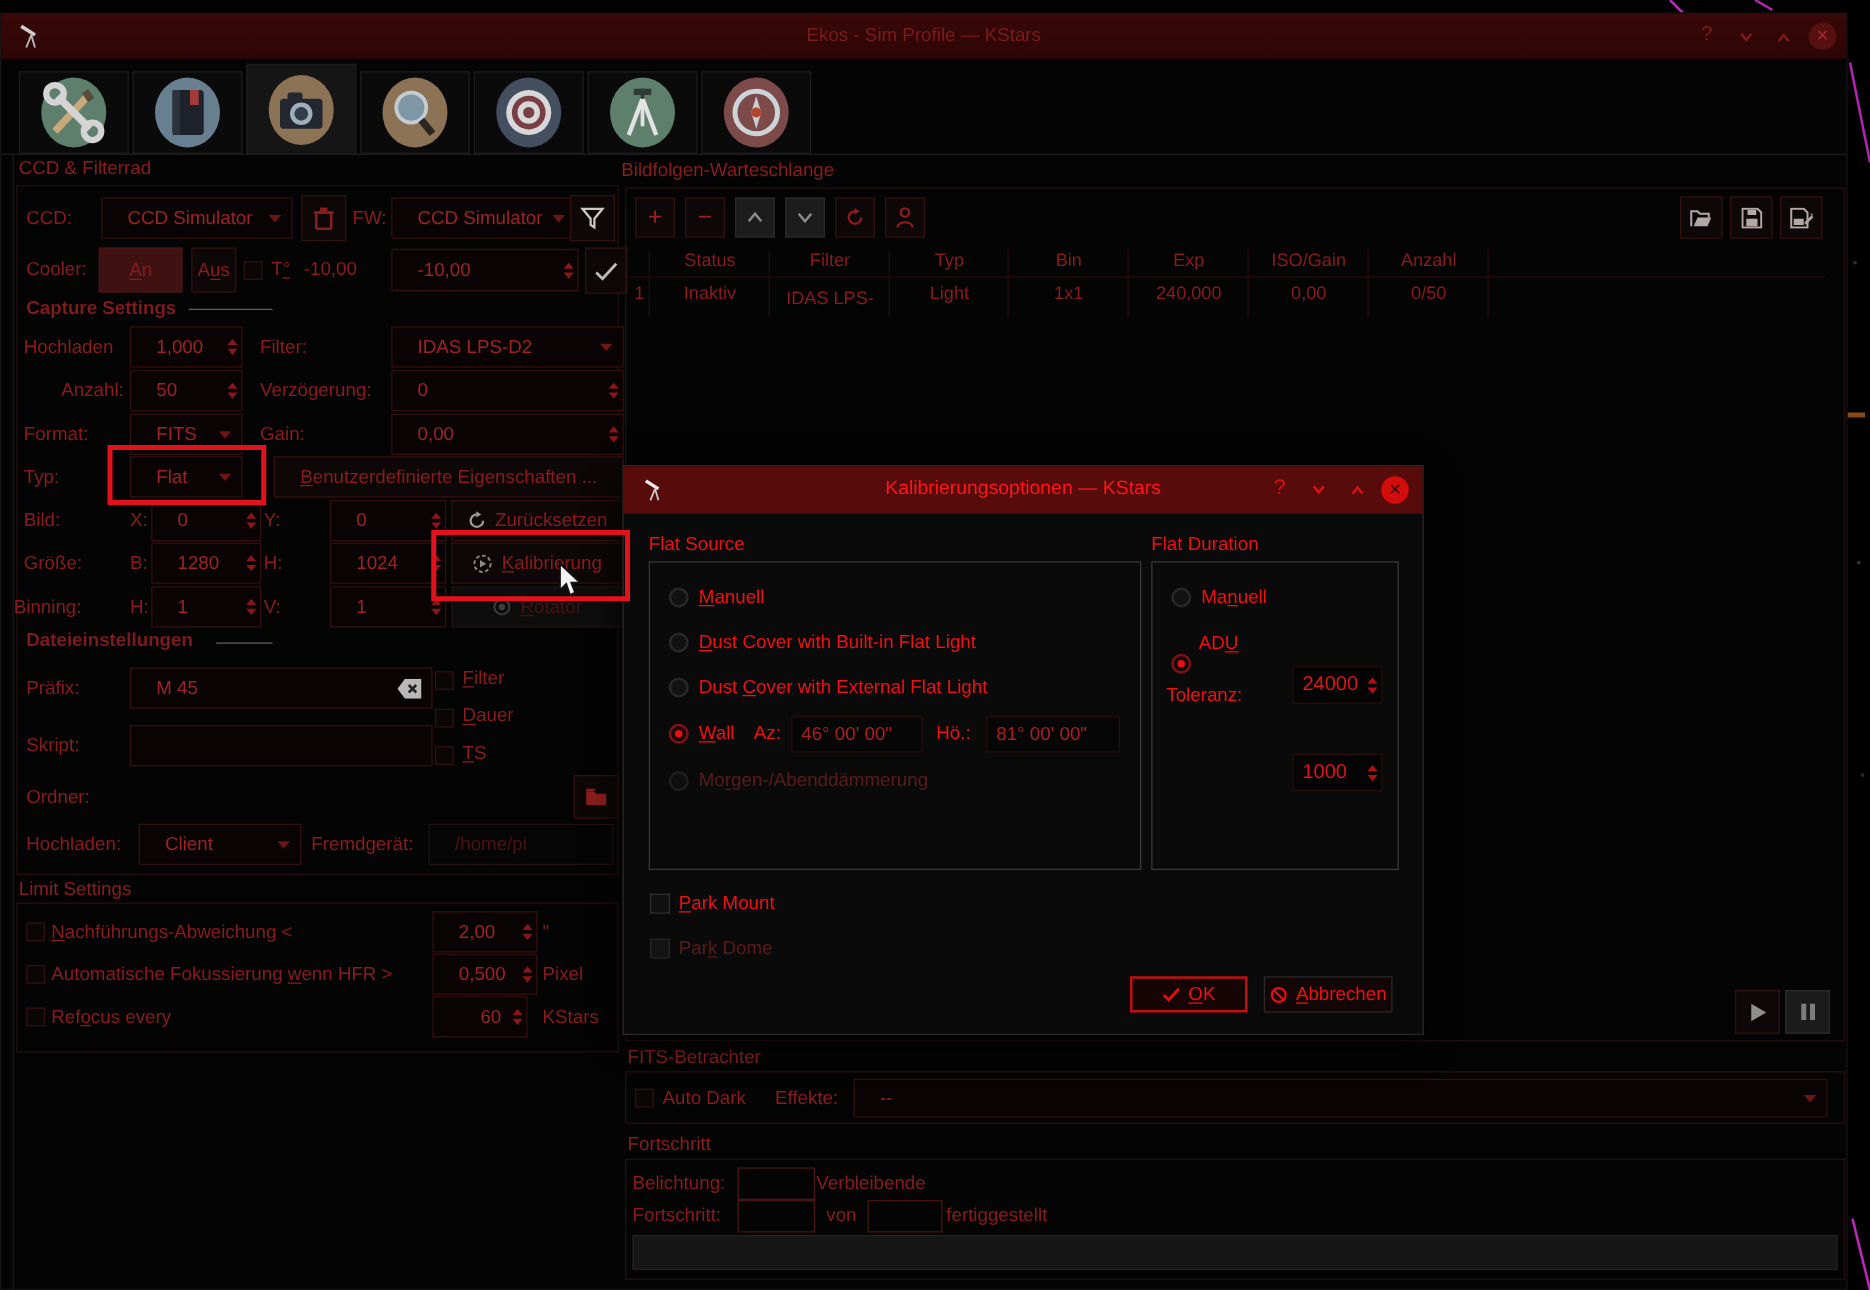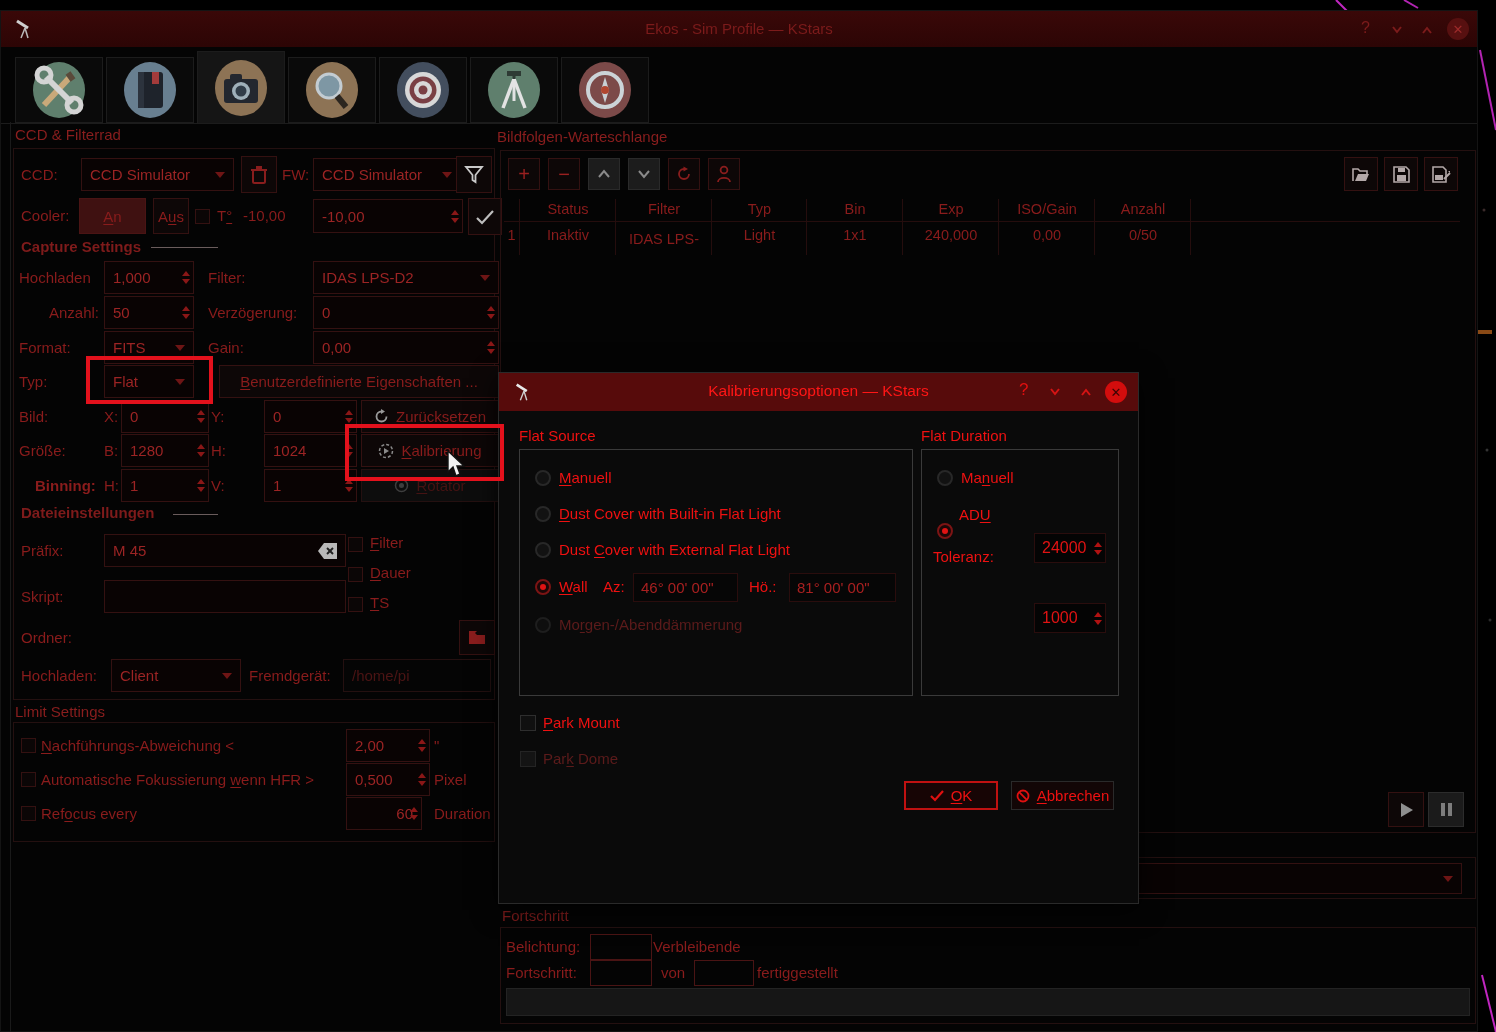--- a/index.html
+++ b/index.html
@@ -22,21 +22,21 @@
        display:flex;align-items:center;justify-content:center;}
   .tab.sel{top:40px;height:73px;background:#151515;border-bottom:none;}
 
   
   .lbl{color:#8a1c1c;font-size:15px;white-space:nowrap;}
   .gtitle{color:#8a1e1e;font-size:15px;}
   .grp{border:1px solid #241010;box-sizing:border-box;}
   .grp.gray{border-color:#3a3a3a;}
   .hline{height:1px;background:#6a5c5c;}
   .in{background:#090303;border:1px solid #341111;box-sizing:border-box;color:#9c2424;
-      font-size:15px;display:flex;align-items:center;padding:0 8px;white-space:nowrap;overflow:hidden;}
+      font-size:15px;display:flex;align-items:center;padding:0 20px;white-space:nowrap;overflow:hidden;}
   .in.dark{background:#050505;}
   .btn{background:#0d0707;border:1px solid #341111;box-sizing:border-box;color:#8a1c1c;font-size:15px;
        display:flex;align-items:center;justify-content:center;gap:7px;white-space:nowrap;}
   .btn.disabled{color:#461313;border-color:#241010;background:#0d0d0d;}
   .chk{width:15px;height:15px;background:#0b0606;border:1px solid #341111;box-sizing:border-box;}
   .chk.gray{border-color:#2e2e2e;background:#101010;}
   .chk.graydim{border-color:#242424;background:#141414;}
   .rad{width:16px;height:16px;border-radius:50%;background:#121212;border:2px solid #282828;box-sizing:border-box;}
   .rad.on{border-color:#7c1414;background:#1c0707;position:relative;}
   .rad.on::after{content:"";position:absolute;left:3px;top:3px;width:6px;height:6px;border-radius:50%;background:#e01313;}
@@ -44,21 +44,21 @@
   .arrs{position:absolute;right:3px;top:0;height:100%;display:flex;flex-direction:column;justify-content:center;gap:3px;}
   .tup{width:0;height:0;border-left:4px solid transparent;border-right:4px solid transparent;border-bottom:5px solid #8a1717;}
   .tdn{width:0;height:0;border-left:4px solid transparent;border-right:4px solid transparent;border-top:5px solid #8a1717;}
   .dar{width:0;height:0;border-left:5px solid transparent;border-right:5px solid transparent;border-top:6px solid #6e1515;
        position:absolute;right:8px;top:50%;transform:translateY(-3px);}
   .cell{position:absolute;color:#8a1c1c;font-size:14.5px;text-align:center;overflow:hidden;}
   .vsep{position:absolute;width:1px;background:#250d0d;}
   .ann{border:4px solid #e3111c;box-sizing:border-box;pointer-events:none;z-index:40;}
 
   
-  #dlg{left:498px;top:372px;width:641px;height:532px;background:#0a0a0a;border:1px solid #2a2a2a;
+  #dlg{left:498px;top:372px;width:641px;height:456px;background:#0a0a0a;border:1px solid #2a2a2a;
        box-sizing:border-box;z-index:30;box-shadow:0 6px 24px rgba(0,0,0,.8);}
   #dlgtitle{left:0;top:0;width:100%;height:38px;background:#570b0b;}
   .dlg-lbl{font-size:15px;color:#ee1111;white-space:nowrap;}
   .dlg-lbl.dim{color:#5c1b1b;}
   .dlg-in{background:#060606;border:1px solid #2a0d0d;color:#a82020;font-size:15px;
           display:flex;align-items:center;padding:0 7px;box-sizing:border-box;white-space:nowrap;}
   .dlg-spin{background:#040404;border:1px solid #2a0d0d;color:#e01313;font-size:16px;
             display:flex;align-items:center;padding:0 7px;box-sizing:border-box;position:relative;}
 </style>
 </head>
@@ -312,21 +312,21 @@
         </span>
     </div>
     <div class="abs btn" style="left:350px;top:312px;width:138px;height:33px;">
       <svg width="16" height="16" viewBox="0 0 16 16">
           <circle cx="8" cy="8" r="6.5" fill="none" stroke="#8a8a8a" stroke-width="1.5" stroke-dasharray="3 2"></circle>
           <polygon points="6,5 11,8 6,11" fill="#8a8a8a"></polygon>
         </svg>
       <span><u>K</u>alibrierung</span>
     </div>
 
-    <div class="abs lbl" style="left:24px;top:355px;font-weight:bold;">Binning:</div>
+    <div class="abs lbl" style="left:0;top:355px;">Binning:</div>
     <div class="abs lbl" style="left:93px;top:355px;">H:</div>
     <div class="abs in" style="left:110px;top:347px;width:88px;height:33px;">
       <span>1</span>
       <span class="arrs">
           <i class="tup"></i>
           <i class="tdn"></i>
         </span>
     </div>
     <div class="abs lbl" style="left:200px;top:355px;">V:</div>
     <div class="abs in" style="left:253px;top:347px;width:93px;height:33px;">
@@ -412,21 +412,21 @@
 
     <div class="abs chk" style="left:10px;top:684px;"></div>
     <div class="abs lbl" style="left:30px;top:683px;">Ref<u>o</u>cus every</div>
     <div class="abs in" style="left:335px;top:675px;width:76px;height:33px;justify-content:flex-end;">
       <span>60</span>
       <span class="arrs">
           <i class="tup"></i>
           <i class="tdn"></i>
         </span>
     </div>
-    <div class="abs lbl" style="left:423px;top:683px;">Duration</div>
+    <div class="abs lbl" style="left:423px;top:683px;">KStars</div>
   </div>
 
   <div class="abs gtitle" style="left:497px;top:128px;z-index:3;">Bildfolgen-Warteschlange</div>
   <div class="abs grp" style="left:500px;top:150px;width:976px;height:683px;z-index:3;"></div>
 
   <div class="abs btn" style="left:508px;top:158px;width:32px;height:32px;z-index:4;font-size:20px;color:#9a2020;">+</div>
   <div class="abs btn" style="left:548px;top:158px;width:32px;height:32px;z-index:4;font-size:20px;color:#9a2020;">−</div>
   <div class="abs btn" style="left:588px;top:158px;width:32px;height:32px;z-index:4;background:#1c1c1c;border-color:#2a2a2a;">
     <svg width="14" height="10" viewBox="0 0 14 10">
         <polyline points="2,8 7,2 12,8" fill="none" stroke="#8a8a8a" stroke-width="2"></polyline>

